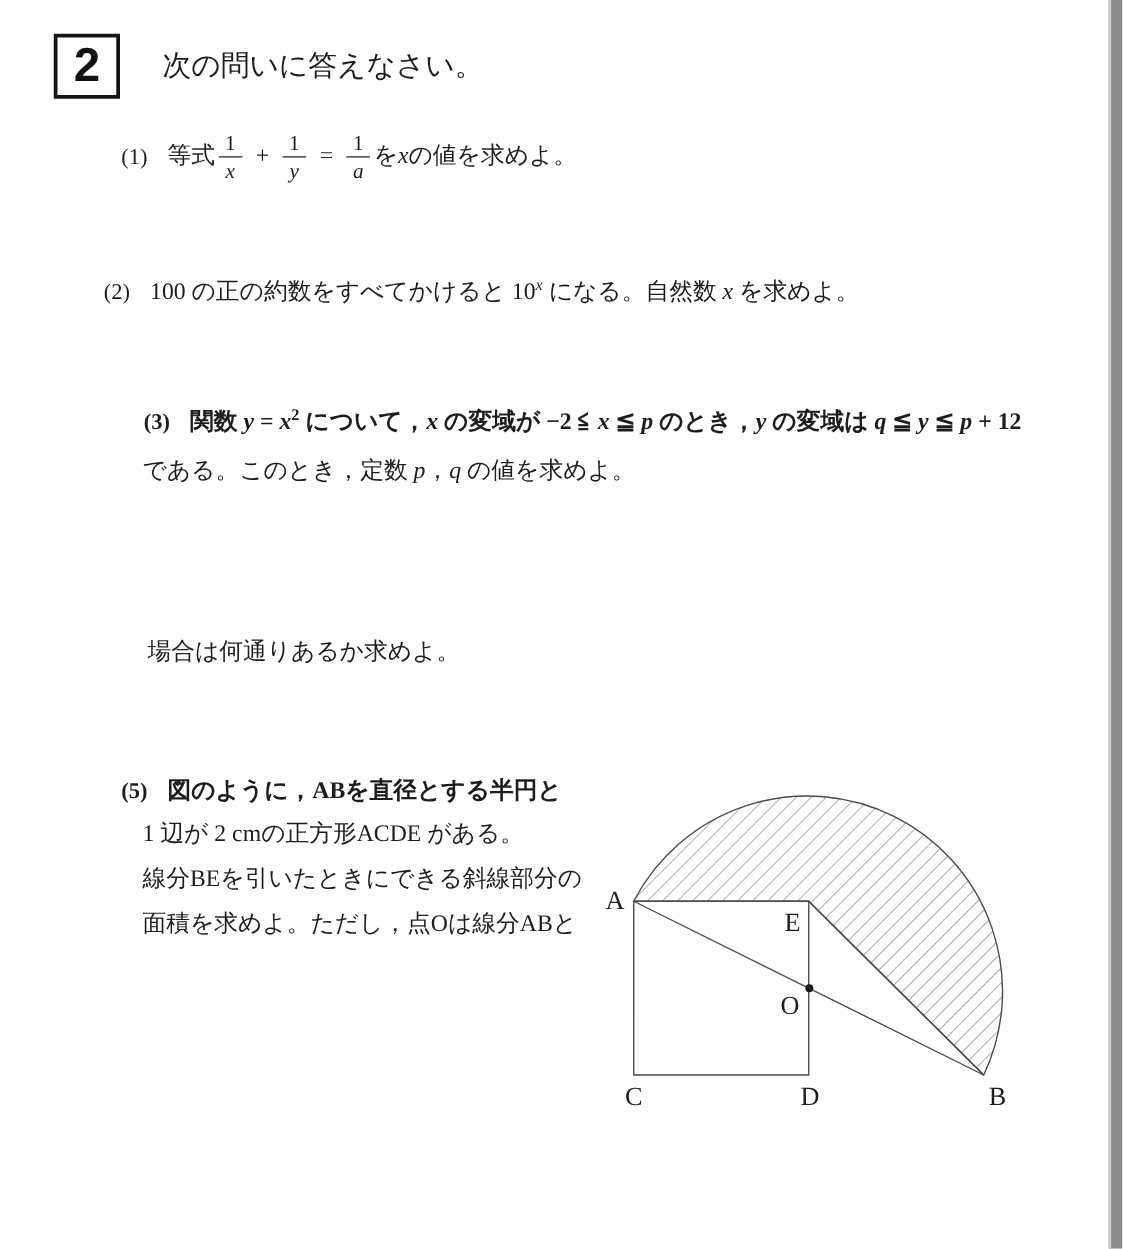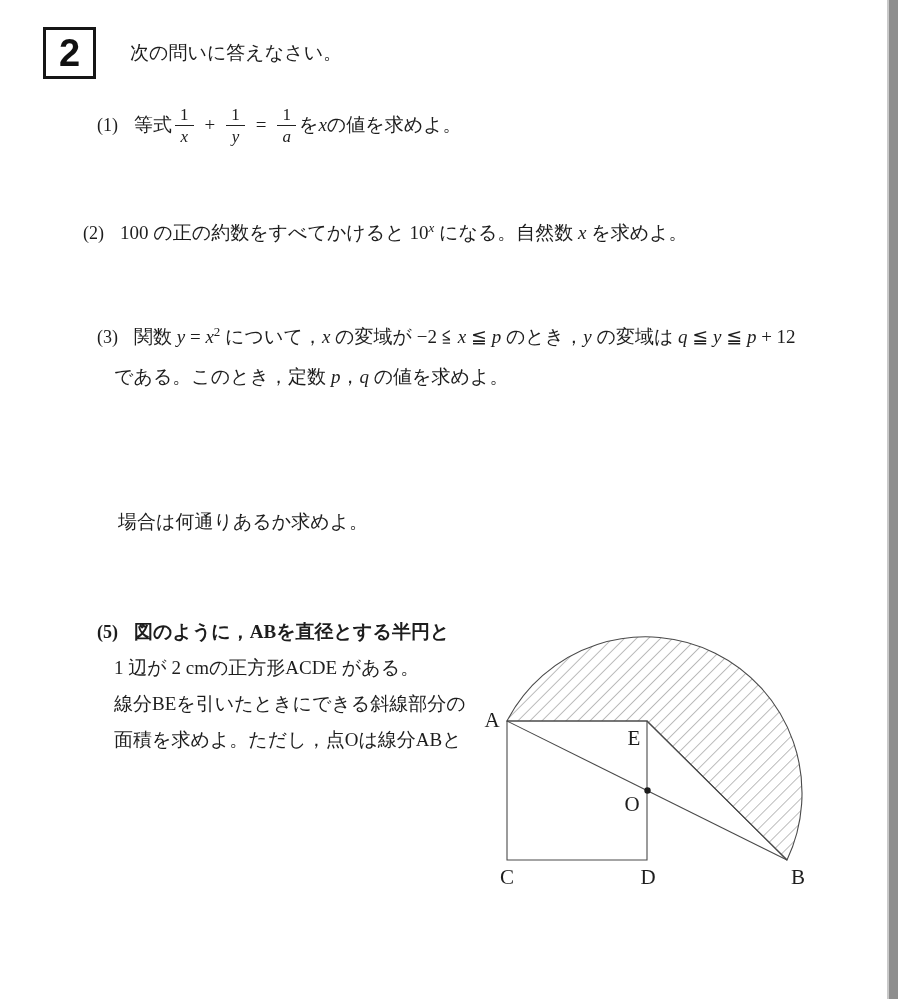--- a/index.html
+++ b/index.html
@@ -37,21 +37,21 @@
     justify-content: center;
     font-family: "Liberation Sans", "DejaVu Sans", sans-serif;
     font-weight: 700;
     font-size: 38px;
     line-height: 1;
     color: #111;
   }
   #prompt {
     position: absolute;
     left: 130px; top: 41px;
-    font-size: 19px;
+    font-size: 23px;
     line-height: 24px;
   }
   .line {
     position: absolute;
     font-size: 19px;
     line-height: 26px;
     white-space: nowrap;
   }
   .pnum {
     display: inline-block;
@@ -138,21 +138,21 @@
         <span class="t"> を </span>
         <span class="v">x</span>
         <span class="t"> の値を求めよ。</span>
       </span>
   </div>
 
   <div class="line" style="left:83px; top:220px;">
     <span class="pnum">(2)</span><span><span class="t">100 の正の約数をすべてかけると 10</span><span class="supv">x</span><span class="t"> になる。自然数 </span><span class="v">x</span><span class="t"> を求めよ。</span></span>
   </div>
 
-  <div class="line" style="left:97px; top:324px;">
+  <div class="line" style="left:115px; top:324px;font-weight:bold;">
     <span class="pnum">(3)</span><span><span class="t">関数 </span><span class="v">y</span><span class="t"> = </span><span class="v">x</span><span class="sup">2</span><span class="t"> について，</span><span class="v">x</span><span class="t"> の変域が −2 ≦ </span><span class="v">x</span><span class="t"> ≦ </span><span class="v">p</span><span class="t"> のとき，</span><span class="v">y</span><span class="t"> の変域は </span><span class="v">q</span><span class="t"> ≦ </span><span class="v">y</span><span class="t"> ≦ </span><span class="v">p</span><span class="t"> + 12</span></span>
   </div>
   <div class="line" style="left:114px; top:364px;"><span class="t">である。このとき，定数 </span><span class="v">p</span><span class="t">，</span><span class="v">q</span><span class="t"> の値を求めよ。</span></div>
 
   <div class="line" style="left:118px; top:509px;"><span class="t">場合は何通りあるか求めよ。</span></div>
 
   <div class="line" style="left:97px; top:619px;font-weight:bold;">
     <span class="pnum">(5)</span><span><span class="t">図のように，ABを直径とする半円と</span></span>
   </div>
   <div class="line" style="left:114px; top:655px;"><span class="t">1 辺が 2 cmの正方形ACDE がある。</span></div>

